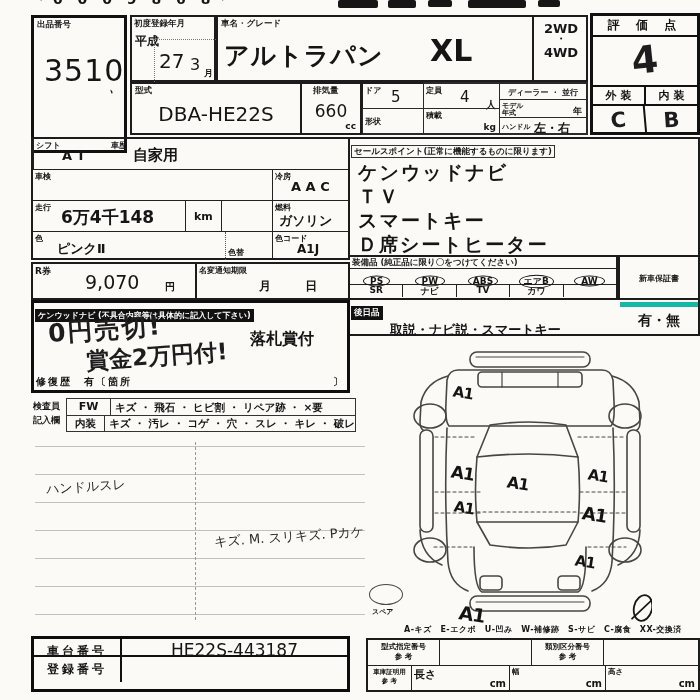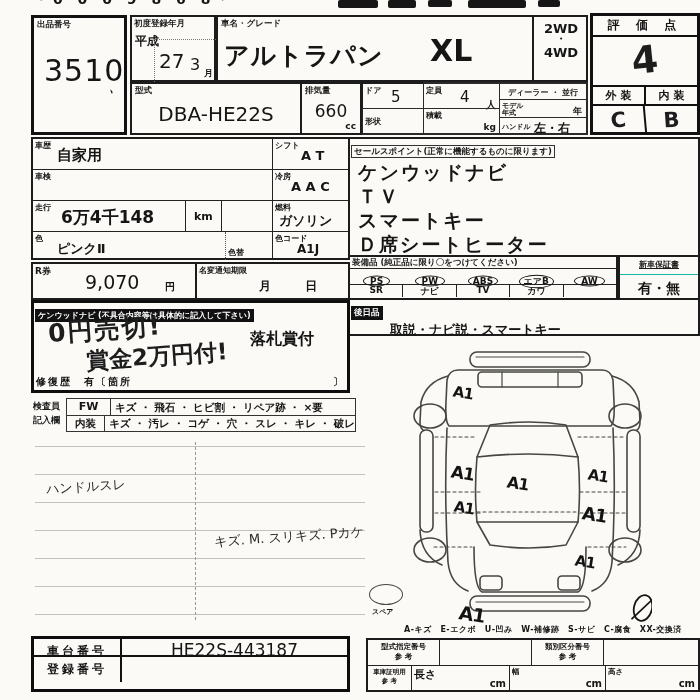--- a/index.html
+++ b/index.html
@@ -24,21 +24,21 @@
 
 <div class="page">
 
   <div class="abs" style="left:34px; top:-9px; font-size:14px; font-weight:bold; letter-spacing:5px;">・0 0 0 9 8 6 8・</div>
   <div class="abs" style="left:338px; top:0; width:40px; height:8px; background:#161616; border-radius:2px;"></div>
   <div class="abs" style="left:388px; top:0; width:28px; height:8px; background:#161616; border-radius:2px;"></div>
   <div class="abs" style="left:428px; top:0; width:24px; height:7px; background:#161616; border-radius:2px;"></div>
   <div class="abs" style="left:468px; top:0; width:58px; height:8px; background:#161616; border-radius:2px;"></div>
   <div class="abs" style="left:538px; top:0; width:22px; height:7px; background:#161616; border-radius:2px;"></div>
 
-  <div class="abs thick" style="left:31px; top:15px; width:96px; height:120px;">
+  <div class="abs thick" style="left:31px; top:15px; width:96px; height:138px;">
     <div class="lbl" style="padding:2px 3px;">出品番号</div>
     <div style="font-size:30px; letter-spacing:1px; margin:22px 0 0 10px;">3510</div>
     <span class="hand abs" style="left:76px; top:62px; font-size:13px; transform:rotate(20deg);">、</span>
   </div>
 
   <div class="abs box" style="left:130px; top:15px; width:86px; height:67px;">
     <div class="lbl" style="padding:2px 2px;">初度登録年月</div>
     <div style="font-size:12px; font-weight:bold; margin:3px 0 0 3px;">平成</div>
     <div class="abs" style="left:22px; top:22px; width:62px; height:43px; border-left:1px dotted #777; border-top:1px dotted #777;"></div>
     <span class="abs" style="left:27px; top:32px; font-size:20px;">27</span>
@@ -56,21 +56,21 @@
       <div style="font-size:13px; font-weight:bold; margin-top:3px;">4WD</div>
     </div>
   </div>
 
   <div class="abs box" style="left:130px; top:82px; width:172px; height:53px;">
     <div class="lbl" style="padding:2px 3px;">型式</div>
     <div style="font-size:20px; text-align:center; margin-top:5px;">DBA-HE22S</div>
   </div>
 
   <div class="abs box" style="left:302px; top:82px; width:60px; height:53px; border-left:none;">
-    <div class="lbl" style="padding:2px 3px;">排気量</div>
+    <div class="lbl" style="padding:2px 11px;">排気量</div>
     <div style="font-size:17px; text-align:center; margin-top:4px;">660</div>
     <div style="font-size:9px; font-weight:bold; text-align:right; padding-right:4px;padding-left:28px;">cc</div>
   </div>
 
   <div class="abs thin" style="left:362px; top:82px; width:62px; height:27px; border-width:2px 1px 1px 1px; border-style:solid; border-color:#1c1c1c;">
     <span class="cell-label" style="padding:1px 2px; position:absolute;">ドア</span>
     <span class="abs" style="left:28px; top:4px; font-size:15px;">5</span>
   </div>
   <div class="abs thin" style="left:362px; top:108px; width:62px; height:27px; border-bottom-width:2px;">
     <span class="cell-label" style="padding:1px 2px;">形状</span>
@@ -106,27 +106,27 @@
     </div>
     <div class="seg" style="height:30px;">
       <div class="hand" style="flex:1; font-size:21px; text-align:center; border-right:2px solid #111; transform:rotate(-5deg); line-height:28px;">C</div>
       <div class="hand" style="flex:1; font-size:21px; text-align:center; transform:rotate(-4deg); line-height:28px;">B</div>
     </div>
   </div>
 
   <div class="abs box" style="left:31px; top:137px; width:319px; height:123px;">
 
     <div class="seg" style="height:31px; border-bottom:1px solid #222;">
+      <div style="width:76px; border-left:1px solid #222; position:relative;">
+        <span class="cell-label" style="position:absolute; left:2px; top:1px;">シフト</span>
+        <span class="abs" style="left:28px; top:9px; font-size:13px; font-weight:bold;">A T</span>
+      </div>
       <div style="flex:1; position:relative;">
         <span class="cell-label" style="position:absolute; left:2px; top:1px;">車歴</span>
         <span class="abs" style="left:24px; top:7px; font-size:15px; font-weight:bold;">自家用</span>
-      </div>
-      <div style="width:76px; border-left:1px solid #222; position:relative;">
-        <span class="cell-label" style="position:absolute; left:2px; top:1px;">シフト</span>
-        <span class="abs" style="left:28px; top:9px; font-size:13px; font-weight:bold;">A T</span>
       </div>
     </div>
 
     <div class="seg" style="height:31px; border-bottom:1px solid #222;">
       <div style="flex:1; position:relative;">
         <span class="cell-label" style="position:absolute; left:2px; top:1px;">車検</span>
       </div>
       <div style="width:76px; border-left:1px solid #222; position:relative;">
         <span class="cell-label" style="position:absolute; left:2px; top:1px;">冷房</span>
         <span class="abs" style="left:18px; top:9px; font-size:13px; font-weight:bold;">A A C</span>
@@ -206,21 +206,21 @@
     <div class="seg" style="height:13px; border-top:1px solid #222;">
       <div style="flex:1; text-align:center; font-size:9px; font-weight:bold; border-right:1px solid #222;">SR</div>
       <div style="flex:1; text-align:center; font-size:9px; font-weight:bold; border-right:1px solid #222;">ナビ</div>
       <div style="flex:1; text-align:center; font-size:9px; font-weight:bold; border-right:1px solid #222;">TV</div>
       <div style="flex:1; text-align:center; font-size:9px; font-weight:bold; border-right:1px solid #222;">カワ</div>
       <div style="flex:1;"></div>
     </div>
   </div>
 
   <div class="abs box" style="left:618px; top:257px; width:82px; height:43px; border-top:none;">
-    <div class="lbl" style="font-size:8px; text-align:center; border-bottom:1px solid #14b8a6; padding:4px 0;text-decoration:underline;">新車保証書</div>
+    <div class="lbl" style="font-size:8px; text-align:center; border-bottom:5px solid #14b8a6; padding:18px 0;">新車保証書</div>
     <div style="font-size:14px; font-weight:bold; text-align:center; margin-top:5px;">有・無</div>
   </div>
 
   <div class="abs box" style="left:350px; top:300px; width:350px; height:36px; border-top:none; border-left:none;">
     <div class="chip-inv" style="margin:1px;">後日品</div>
     <div style="font-size:13px; font-weight:bold; margin:0 0 0 40px;">取説・ナビ説・スマートキー</div>
   </div>
 
   <div class="abs" style="left:33px; top:402px; width:32px;">
     <div class="lbl" style="font-size:9px;">検査員</div>

